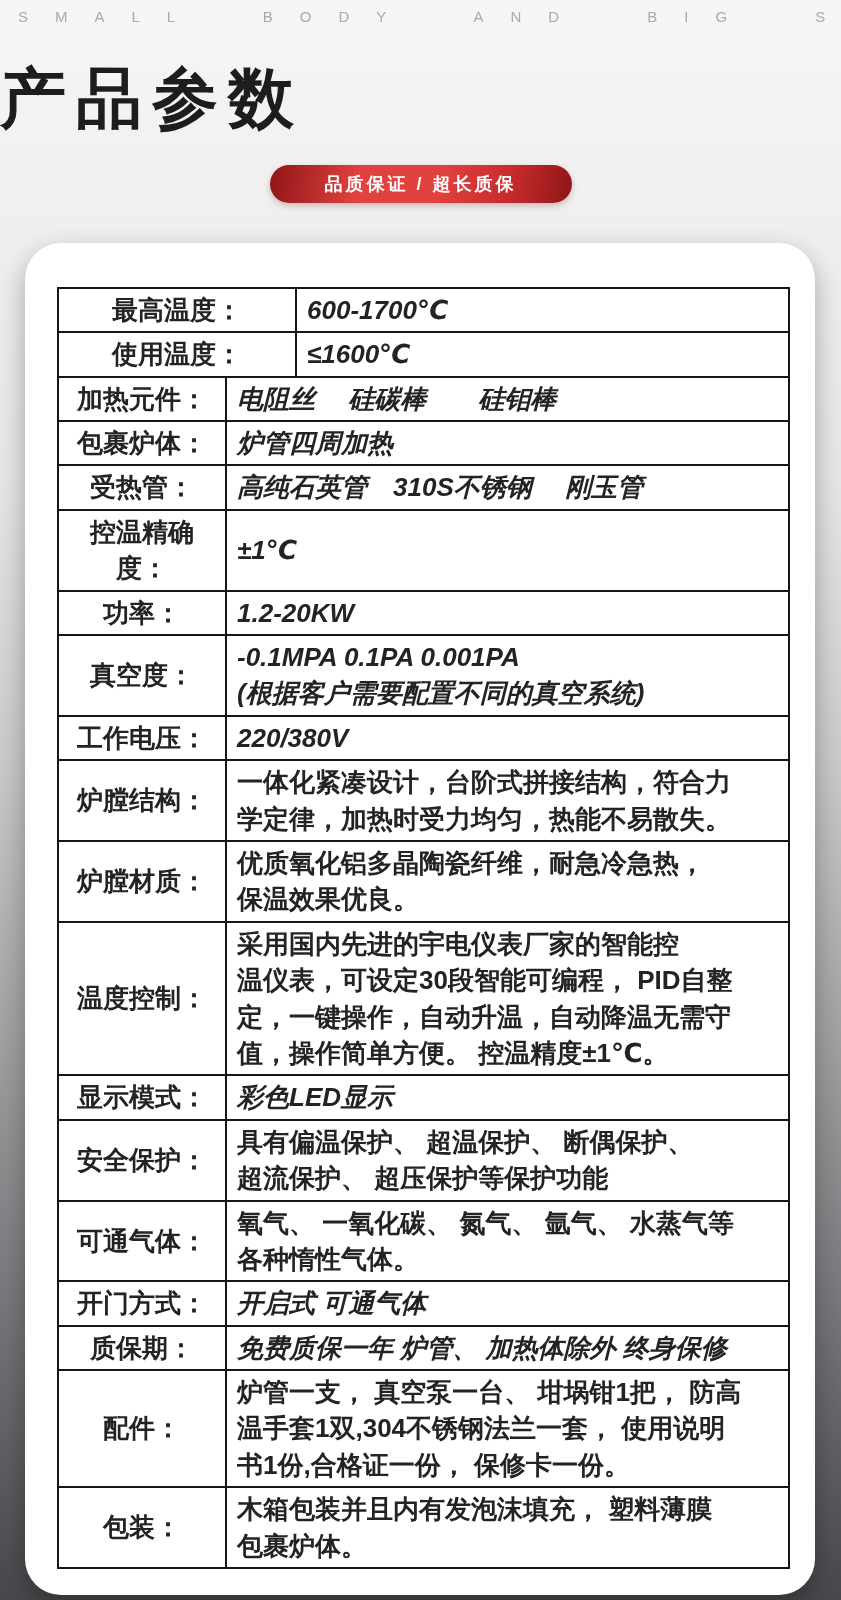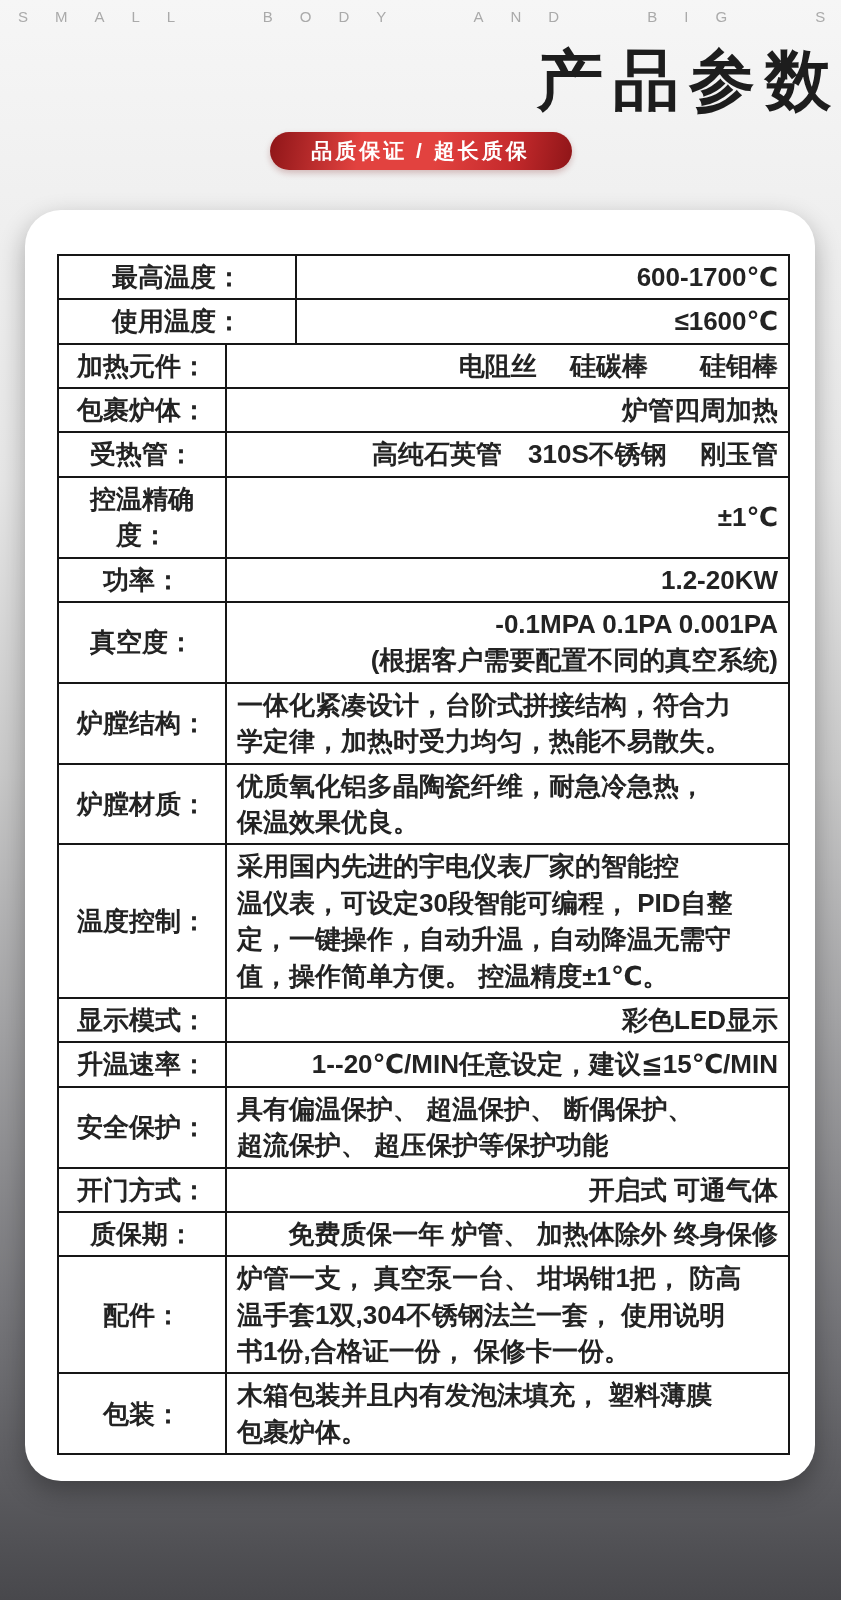--- a/index.html
+++ b/index.html
@@ -19,36 +19,36 @@
     font-size: 15px;
     color: #aaaaaa;
     letter-spacing: 27px;
     word-spacing: 30px;
     white-space: nowrap;
     overflow: hidden;
     font-weight: 400;
   }
   
   .title {
-    margin: 19px 0 0 0;
-    text-align: right;
+    margin: 37px 0 0 0;
+    text-align: left;
     font-size: 66px;
     line-height: 1.12;
     font-weight: 800;
     color: #1d1d1d;
     letter-spacing: 10px;
   }
   
   .badge {
     width: 302px; height: 38px;
-    margin: 14px auto 0 auto;
+    margin: 29px auto 0 auto;
     border-radius: 19px;
     display: flex; align-items: center; justify-content: center;
     color: #ffffff;
-    font-size: 21px;
+    font-size: 18px;
     font-weight: 700;
     letter-spacing: 3px;
     box-shadow: 0 3px 6px rgba(120,20,20,0.25);
   }
   
   .card {
     box-sizing: border-box;
     width: 790px;
     margin: 40px 0 0 25px;
     background: #ffffff;
@@ -68,21 +68,21 @@
     font-size: 26px;
     line-height: 1.4;
     font-weight: 600;
     white-space: pre-line;
     vertical-align: middle;
   }
   table.tbl-wide col.c-label   { width: 238px; }
   table.tbl-narrow col.c-label { width: 168px; }
   table.tbl-narrow tr:first-child td { border-top: none; }
   td.label { text-align: center; }
-  td.value.center { text-align: right; }
+  td.value.center { text-align: left; font-style: italic; }
   td.value.left   { text-align: left; margin-top: 36px; }
 </style>
 </head>
 <body>
 
 <div class="page">
 
   <div class="strip">SMALL BODY AND BIG STYLE</div>
 
   <h1 class="title">产品参数</h1>
@@ -133,20 +133,24 @@
           <tr>
             <td class="label">功率：</td>
             <td class="value center">1.2-20KW</td>
           </tr>
           <tr>
             <td class="label">真空度：</td>
             <td class="value center">-0.1MPA 0.1PA 0.001PA
 (根据客户需要配置不同的真空系统)</td>
           </tr>
           <tr>
+            <td class="label">工作电压：</td>
+            <td class="value center">220/380V</td>
+          </tr>
+          <tr>
             <td class="label">炉膛结构：</td>
             <td class="value left">一体化紧凑设计，台阶式拼接结构，符合力
 学定律，加热时受力均匀，热能不易散失。</td>
           </tr>
           <tr>
             <td class="label">炉膛材质：</td>
             <td class="value left">优质氧化铝多晶陶瓷纤维，耐急冷急热，
 保温效果优良。</td>
           </tr>
           <tr>
@@ -154,27 +158,28 @@
             <td class="value left">采用国内先进的宇电仪表厂家的智能控
 温仪表，可设定30段智能可编程， PID自整
 定，一键操作，自动升温，自动降温无需守
 值，操作简单方便。 控温精度±1℃。</td>
           </tr>
           <tr>
             <td class="label">显示模式：</td>
             <td class="value center">彩色LED显示</td>
           </tr>
           <tr>
-            <td class="label">升温速率：</td>
-            <td class="value center">1--20℃/MIN任意设定，建议≦15℃/MIN</td>
-          </tr>
-          <tr>
             <td class="label">安全保护：</td>
             <td class="value left">具有偏温保护、 超温保护、 断偶保护、
 超流保护、 超压保护等保护功能</td>
+          </tr>
+          <tr>
+            <td class="label">可通气体：</td>
+            <td class="value left">氧气、 一氧化碳、 氮气、 氩气、 水蒸气等
+各种惰性气体。</td>
           </tr>
           <tr>
             <td class="label">开门方式：</td>
             <td class="value center">开启式 可通气体</td>
           </tr>
           <tr>
             <td class="label">质保期：</td>
             <td class="value center">免费质保一年 炉管、 加热体除外 终身保修</td>
           </tr>
           <tr>

